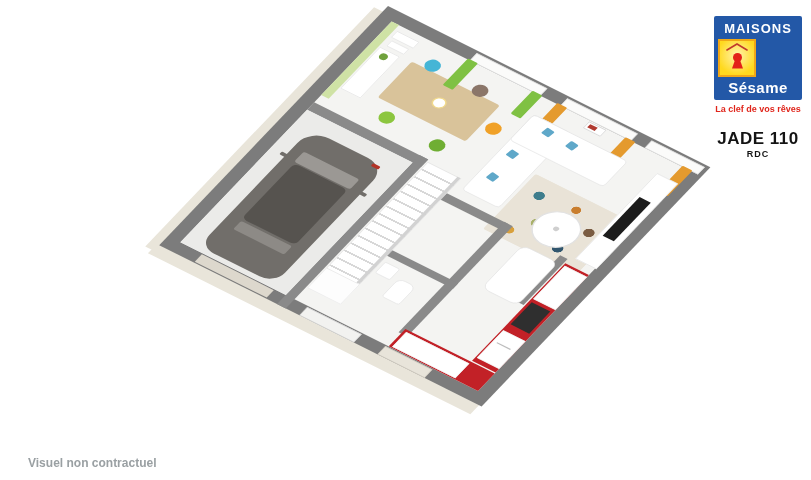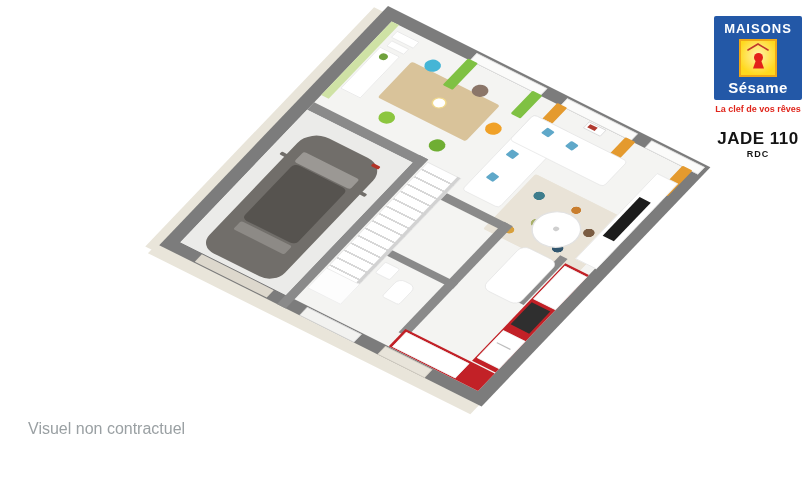--- a/index.html
+++ b/index.html
@@ -72,35 +72,35 @@
   
   .wc-fix{left:296px;top:392px;width:26px;height:38px;background:#fff;border:1px solid #e4e4e4;border-radius:10px 10px 4px 4px;}
   .basin{left:264px;top:378px;width:22px;height:22px;background:#fff;border:1px solid #e4e4e4;border-radius:3px;}
   
   .op-garage{left:56px;top:502px;width:116px;height:16px;background:#ddd8cd;}
   .op-window{left:226px;top:502px;width:86px;height:16px;background:#f2f2f0;border:1px solid #cfcfcf;}
   .op-door{left:352px;top:502px;width:74px;height:16px;background:#e8e4da;border:1px solid #c9c4ba;}
   
   #brand-col{position:absolute;left:702px;top:16px;width:112px;text-align:center;z-index:5;}
   .logo-box{margin:0 auto;width:88px;height:84px;background:#2358a7;border-radius:2px;
-            display:flex;flex-direction:column;align-items:center;justify-content:space-between;
+            display:flex;flex-direction:column;justify-content:space-between;
             padding:6px 4px 5px 4px;box-sizing:border-box;}
   .logo-maisons{color:#fff;font-weight:bold;font-size:13px;letter-spacing:1px;line-height:1;}
   .logo-yellow{width:38px;height:38px;background:radial-gradient(circle at 50% 42%,#fff3ae,#ffd91e 75%);
                border:2px solid #f0a818;box-sizing:border-box;position:relative;}
   .keyhole-circle{position:absolute;left:13px;top:12px;width:9px;height:9px;border-radius:50%;background:#e32119;}
   .keyhole-stem{position:absolute;left:12px;top:18px;width:11px;height:10px;background:#e32119;
                 clip-path:polygon(32% 0,68% 0,100% 100%,0 100%);}
   .roof{position:absolute;left:6px;top:2px;width:22px;height:8px;}
   .logo-sesame{color:#fff;font-weight:bold;font-size:15px;line-height:1;letter-spacing:0.5px;}
   .tagline{margin-top:4px;color:#e0261c;font-size:9px;font-weight:bold;white-space:nowrap;}
   .plan-title{margin-top:16px;color:#141414;font-weight:bold;font-size:17px;letter-spacing:0.5px;line-height:1;}
   .plan-subtitle{color:#141414;font-weight:bold;font-size:9px;letter-spacing:1px;margin-top:2px;}
   
-  #disclaimer{position:absolute;left:28px;top:420px;font-size:16px;color:#9aa0a3;z-index:5;}
+  #disclaimer{position:absolute;left:28px;top:456px;font-size:12px;color:#9aa0a3;z-index:5;font-weight:bold;}
 </style>
 </head>
 <body>
 
 <div id="plan">
   <div class="abs floor"></div>
 
   <div class="abs glass" style="left:146px;width:112px;"></div>
   <div class="abs glass" style="left:292px;width:112px;"></div>
   <div class="abs glass" style="left:428px;width:84px;"></div>

